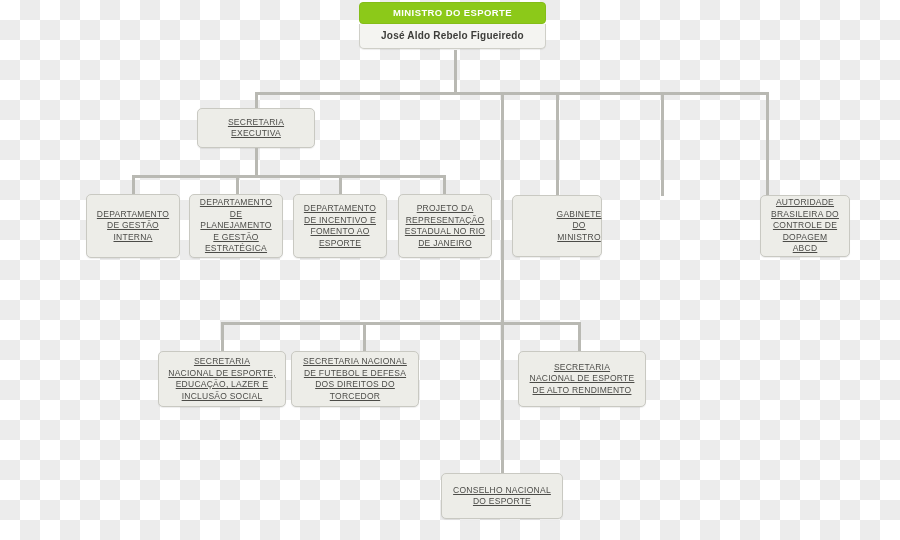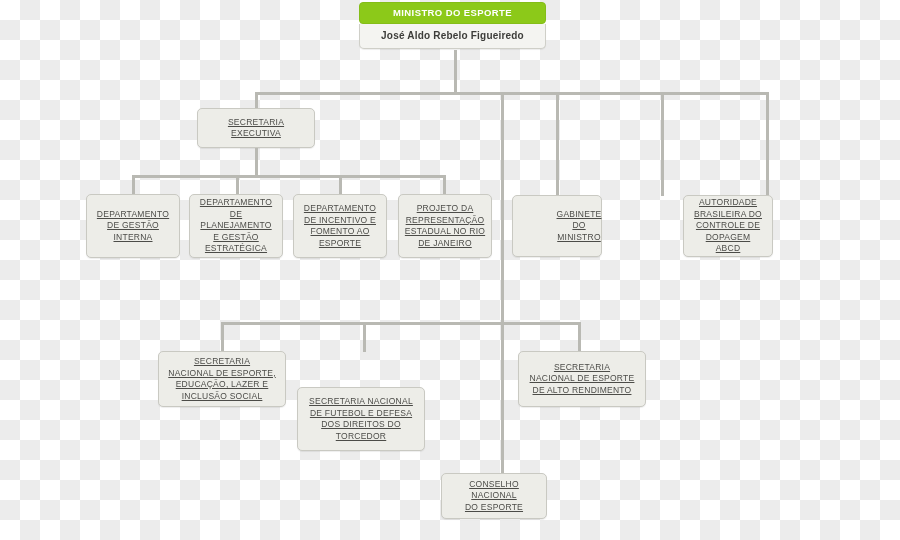--- a/index.html
+++ b/index.html
@@ -107,21 +107,21 @@
 
   <div class="line v" style="left:501px; top:92px; height:382px;"></div>
 
   <div class="node" style="left:197px; top:108px; width:118px; height:40px;">SECRETARIA
 EXECUTIVA</div>
 
   <div class="node" style="left:512px; top:195px; width:90px; height:62px;padding-left:48px;">GABINETE DO
 MINISTRO</div>
 
 
-  <div class="node" style="left:683px; top:195px; width:90px; height:62px;">AUTORIDADE
+  <div class="node" style="left:760px; top:195px; width:90px; height:62px;">AUTORIDADE
 BRASILEIRA DO
 CONTROLE DE
 DOPAGEM
 ABCD</div>
 
   <div class="line v" style="left:255px; top:148px; height:28px;"></div>
   <div class="line h" style="left:132px; top:175px; width:312px;"></div>
   <div class="line v" style="left:132px; top:175px; height:20px;"></div>
   <div class="line v" style="left:236px; top:175px; height:20px;"></div>
   <div class="line v" style="left:339px; top:175px; height:20px;"></div>
@@ -149,25 +149,25 @@
   <div class="line h" style="left:221px; top:322px; width:360px;"></div>
   <div class="line v" style="left:221px; top:322px; height:30px;"></div>
   <div class="line v" style="left:363px; top:322px; height:30px;"></div>
   <div class="line v" style="left:578px; top:322px; height:30px;"></div>
 
   <div class="node" style="left:158px; top:351px; width:128px; height:56px;">SECRETARIA
 NACIONAL DE ESPORTE,
 EDUCAÇÃO, LAZER E
 INCLUSÃO SOCIAL</div>
 
-  <div class="node" style="left:297px; top:351px; width:128px; height:64px;margin-top:36px;">SECRETARIA NACIONAL
+  <div class="node" style="left:291px; top:351px; width:128px; height:56px;">SECRETARIA NACIONAL
 DE FUTEBOL E DEFESA
 DOS DIREITOS DO
 TORCEDOR</div>
 
   <div class="node" style="left:518px; top:351px; width:128px; height:56px;">SECRETARIA
 NACIONAL DE ESPORTE
 DE ALTO RENDIMENTO</div>
 
-  <div class="node" style="left:441px; top:473px; width:106px; height:46px;">CONSELHO NACIONAL
+  <div class="node" style="left:441px; top:473px; width:122px; height:46px;">CONSELHO NACIONAL
 DO ESPORTE</div>
 
 </div>
 
 </body></html>

